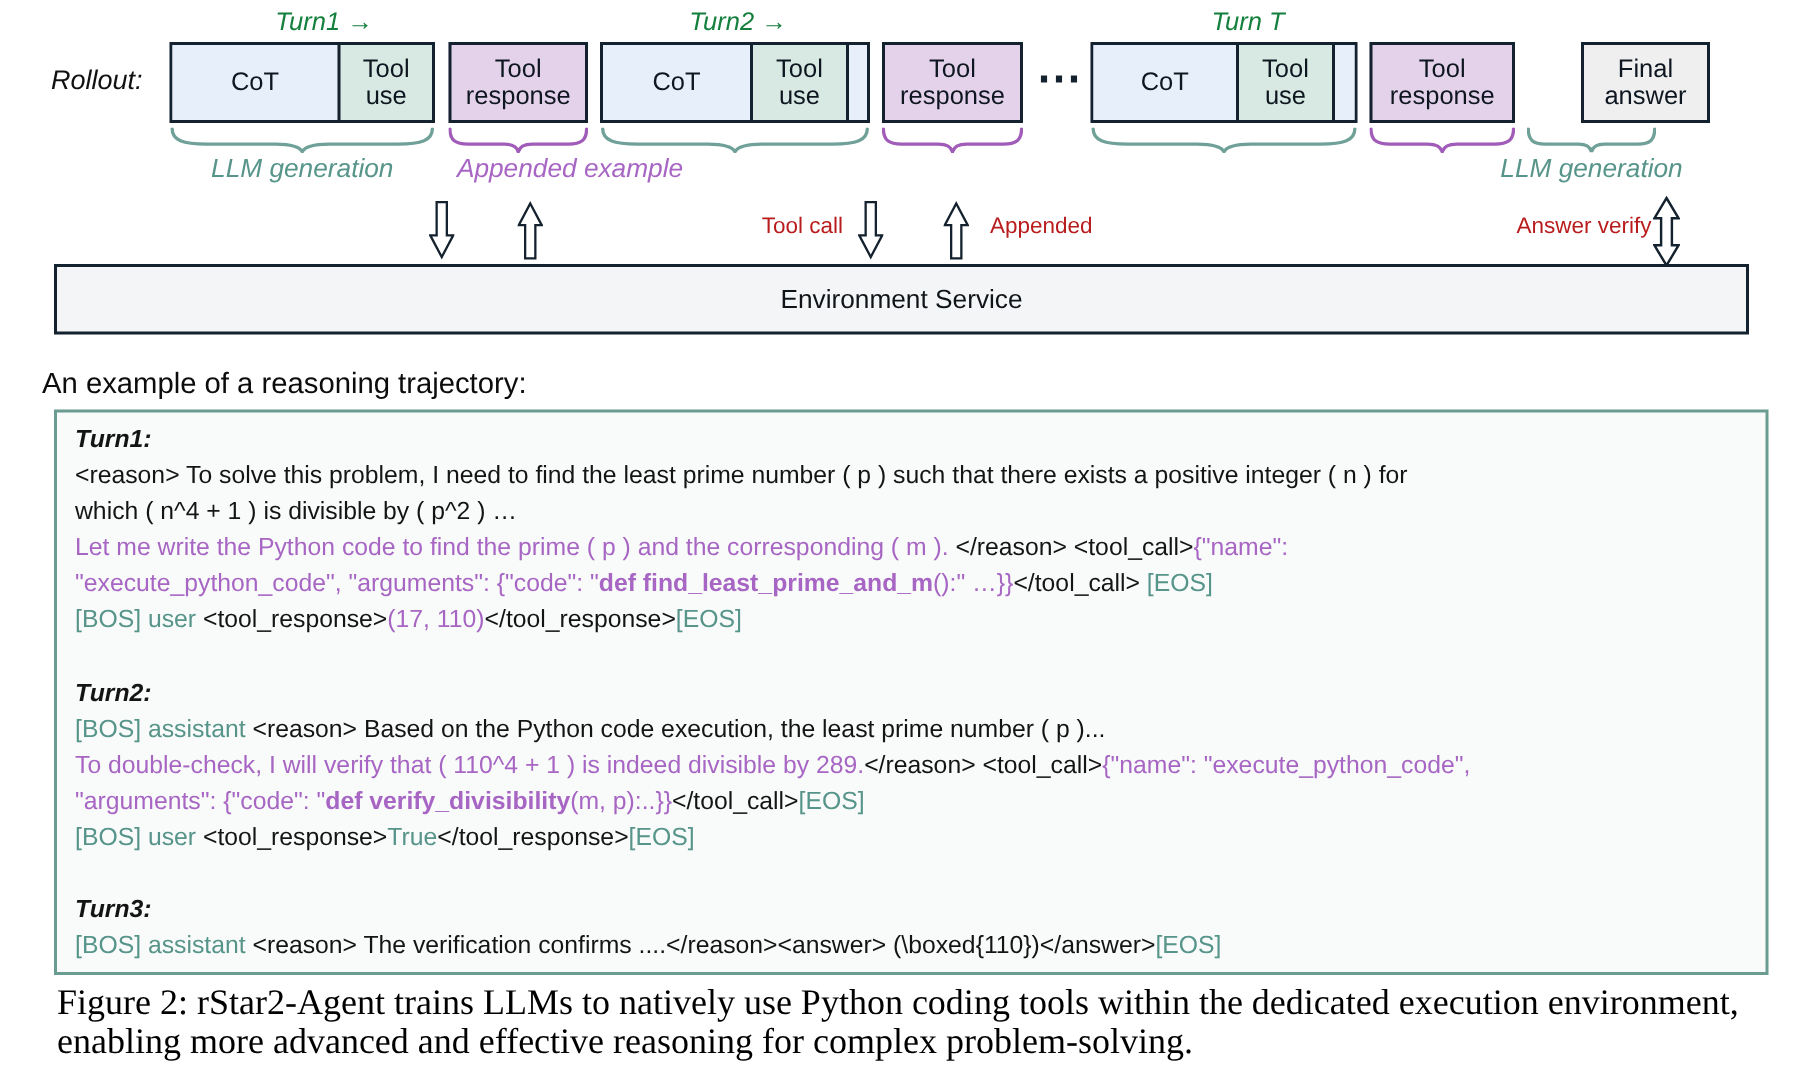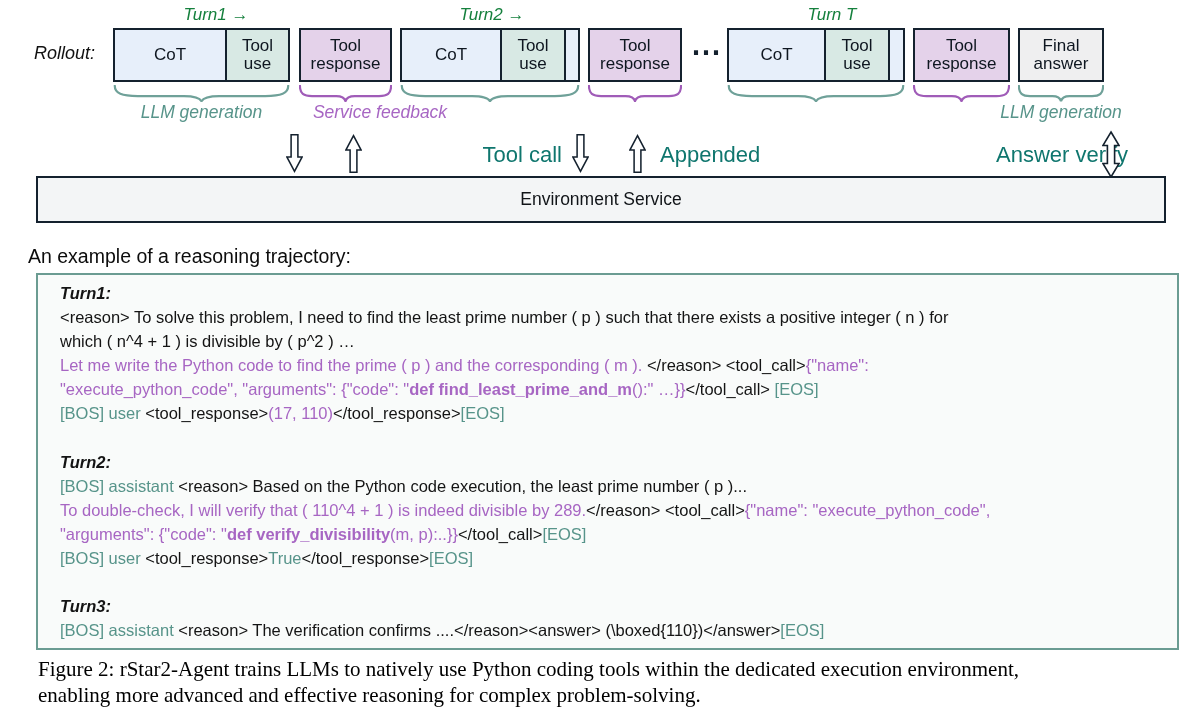--- a/index.html
+++ b/index.html
@@ -16,43 +16,43 @@
   .rollout{position:absolute;left:34px;top:43px;font-style:italic;font-size:18px;color:#111;}
   .group{position:absolute;top:28px;height:54px;display:flex;border:2.5px solid var(--ink);
          box-sizing:border-box;background:var(--box-blue);}
   .cell{display:flex;align-items:center;justify-content:center;text-align:center;
         font-size:17px;line-height:18px;color:#0e1620;padding:0 3px;box-sizing:border-box;}
   .divl{border-left:2.5px solid var(--ink);}
   .blue{background:var(--box-blue);} .mint{background:var(--box-mint);}
   .single{position:absolute;top:28px;height:54px;border:2.5px solid var(--ink);box-sizing:border-box;
           display:flex;align-items:center;justify-content:center;text-align:center;
           font-size:17px;line-height:18px;color:#0e1620;}
-  .purplebox{background:var(--box-purple);} .graybox{background:var(--box-gray);}
+  .purplebox{background:var(--box-purple);} .graybox{background:var(--box-gray);margin-left:36px;}
   .dots{position:absolute;left:684px;top:34px;width:44px;text-align:center;font-size:30px;
         font-weight:bold;color:var(--ink);}
   .brace{position:absolute;top:85px;height:17px;}
   .brace svg{display:block;width:100%;height:100%;}
   .blabel{position:absolute;top:102px;font-style:italic;font-size:17.5px;text-align:center;white-space:nowrap;}
   .teal-t{color:var(--teal);} .purple-t{color:var(--purple);}
   .arrow{position:absolute;top:131px;width:17px;height:45px;}
   .arrow svg,.dblarrow svg{display:block;width:100%;height:100%;}
   .dblarrow{position:absolute;top:130px;width:18px;height:49px;}
-  .alabel{position:absolute;top:142px;font-size:22px;color:#0f766e;white-space:nowrap;}
+  .alabel{position:absolute;top:142px;font-size:15px;color:#b91c1c;white-space:nowrap;}
   .envbar{position:absolute;left:36px;top:176px;width:1130px;height:47px;background:var(--env-fill);
           border:2.5px solid var(--ink);box-sizing:border-box;display:flex;align-items:center;
           justify-content:center;font-size:17.5px;color:#101418;}
   .heading{position:absolute;left:28px;top:245px;font-size:19.5px;color:#0c0c0c;}
   .traj{position:absolute;left:36px;top:273px;width:1143px;height:377px;background:var(--traj-fill);
-        border:2px solid var(--traj-border);box-sizing:border-box;padding:6px 22px;overflow:hidden;}
+        border:2px solid var(--traj-border);box-sizing:border-box;padding:6px 12px;overflow:hidden;}
   .tline{font-size:16.5px;line-height:24.1px;white-space:nowrap;color:#141414;}
   .tline.theader{font-weight:bold;font-style:italic;}
   .seg-k{color:#141414;} .seg-p{color:var(--purple);} .seg-t{color:var(--teal);}
   .seg-b{font-weight:bold;}
   .caption{position:absolute;left:38px;top:656px;width:1152px;
-           font-family:"Liberation Serif",serif;font-size:21px;line-height:26px;color:#000;}
+           font-family:"Liberation Serif",serif;font-size:24px;line-height:26px;color:#000;}
 </style>
 </head>
 <body>
 
 <div class="stage">
 
   <div class="tlabel" style="left:156px">Turn1 →</div>
   <div class="tlabel" style="left:432px">Turn2 →</div>
   <div class="tlabel" style="left:772px">Turn T</div>
 
@@ -111,21 +111,21 @@
         <path d="M1 1 C1 10 5 13 14 13 L40 13 C46 13 49 15 50 19 C51 15 54 13 60 13 L86 13 C95 13 99 10 99 1" fill="none" stroke="var(--brace-purple)" stroke-width="2.2" stroke-linecap="round" vector-effect="non-scaling-stroke"></path>
       </svg>
   </div>
   <div class="brace" style="left:1018px;width:86px">
     <svg viewBox="0 0 100 20" preserveAspectRatio="none">
         <path d="M1 1 C1 10 5 13 14 13 L40 13 C46 13 49 15 50 19 C51 15 54 13 60 13 L86 13 C95 13 99 10 99 1" fill="none" stroke="var(--brace-teal)" stroke-width="2.2" stroke-linecap="round" vector-effect="non-scaling-stroke"></path>
       </svg>
   </div>
 
   <div class="blabel teal-t" style="left:113px;width:177px">LLM generation</div>
-  <div class="blabel purple-t" style="left:285px;width:190px">Service feedback</div>
+  <div class="blabel purple-t" style="left:285px;width:190px">Appended example</div>
   <div class="blabel teal-t" style="left:990px;width:142px">LLM generation</div>
 
   <div class="arrow" style="left:286px">
     <svg viewBox="0 0 20 46">
         <path d="M6 1 L14 1 L14 27 L19 27 L10 44 L1 27 L6 27 Z" fill="#fff" stroke="#14212e" stroke-width="1.8"></path>
       </svg>
   </div>
   <div class="arrow" style="left:345px">
     <svg viewBox="0 0 20 46">
         <path d="M10 2 L19 19 L14 19 L14 45 L6 45 L6 19 L1 19 Z" fill="#fff" stroke="#14212e" stroke-width="1.8"></path>

